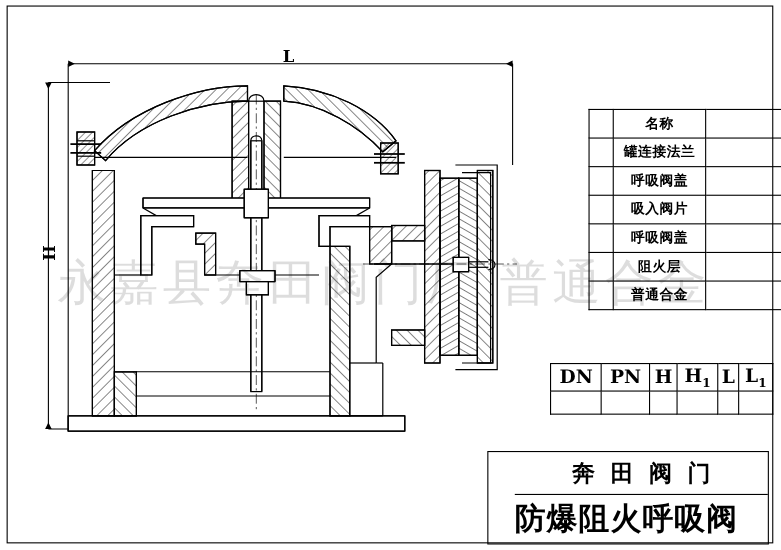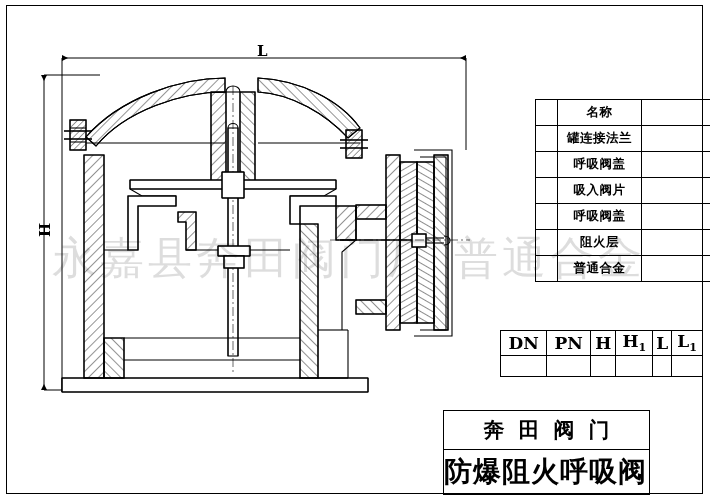--- a/index.html
+++ b/index.html
@@ -33,22 +33,22 @@
   .dim-table{position:absolute;left:500px;top:330px;width:203px;
              border-collapse:collapse;}
   .dim-table td{border:1.2px solid #000;padding:0;text-align:center;
                 vertical-align:middle;font-size:17px;font-weight:bold;
                 font-family:"DejaVu Serif","Liberation Serif",serif;}
   .dim-table tr.head td{height:24px;}
   .dim-table tr.vals td{height:20px;}
   .dim-table td sub{font-size:11px;}
 
   
-  .title-block{position:absolute;left:443px;top:410px;width:207px;
-               border:1.4px solid #000;box-sizing:border-box;}
+  .title-block{position:absolute;left:443px;top:410px;width:256px;
+               border:1.4px solid #000;box-sizing:border-box;padding-left:24px;}
   .tb-company{height:38px;line-height:38px;text-align:center;
               border-bottom:1.4px solid #000;
               font-size:21px;font-weight:bold;letter-spacing:14px;
               text-indent:14px;
               font-family:"DejaVu Sans","Liberation Sans",sans-serif;}
   .tb-product{height:44px;line-height:44px;text-align:left;
               font-size:28px;font-weight:bold;letter-spacing:1px;
               font-family:"DejaVu Sans","Liberation Sans",sans-serif;}
 
   

